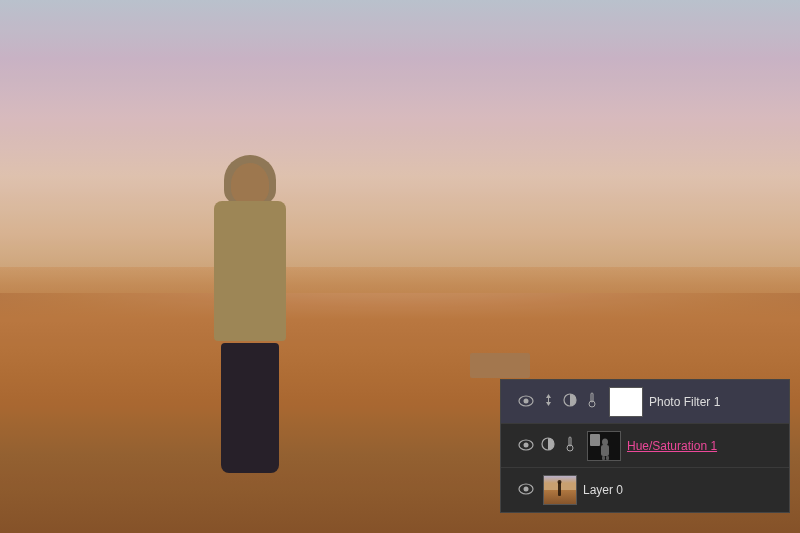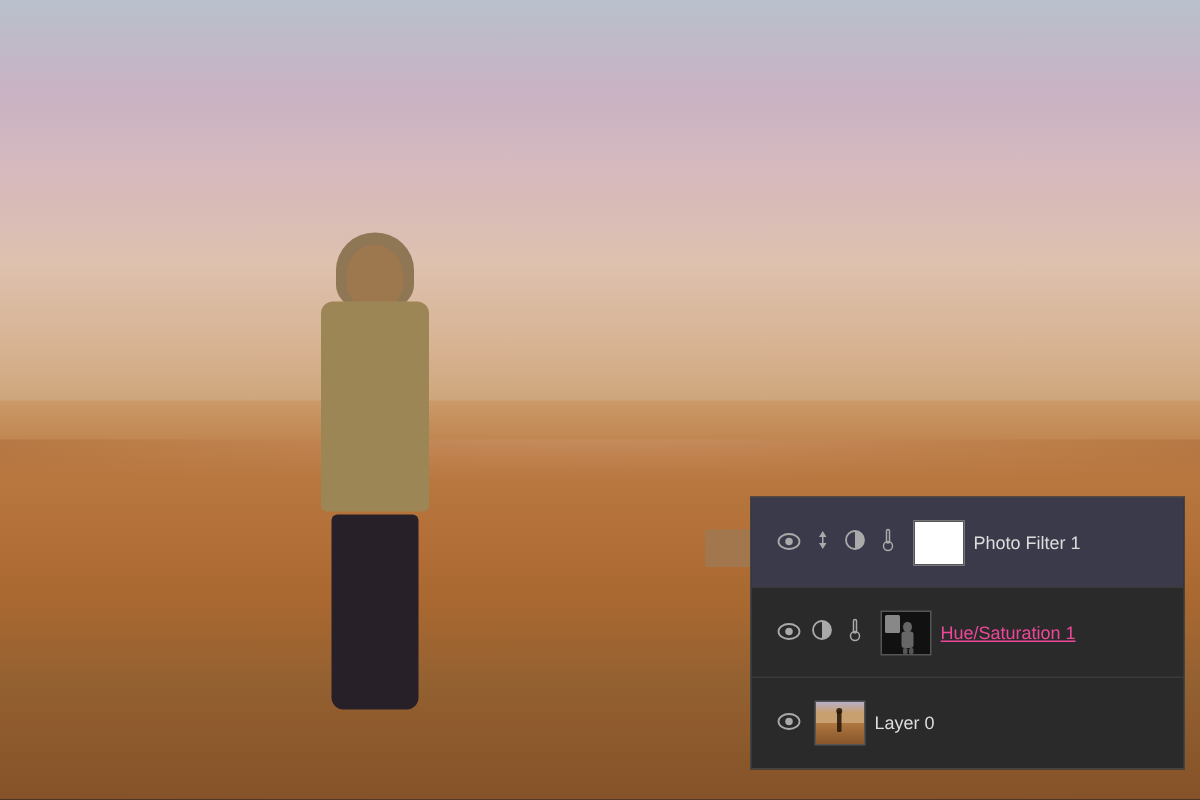--- a/index.html
+++ b/index.html
@@ -136,21 +136,21 @@
       bottom: 20px;
       right: 10px;
       width: 290px;
       background: #2a2a2a;
       border: 1px solid #444;
     }
 
     .layer-row {
       display: flex;
       align-items: center;
-      height: 60px;
+      height: 44px;
       padding: 0 16px;
       border-bottom: 1px solid #3a3a3a;
       cursor: pointer;
     }
 
     .layer-row:first-child {
       background: #3a3a4a;
     }
 
     .layer-row:last-child {

